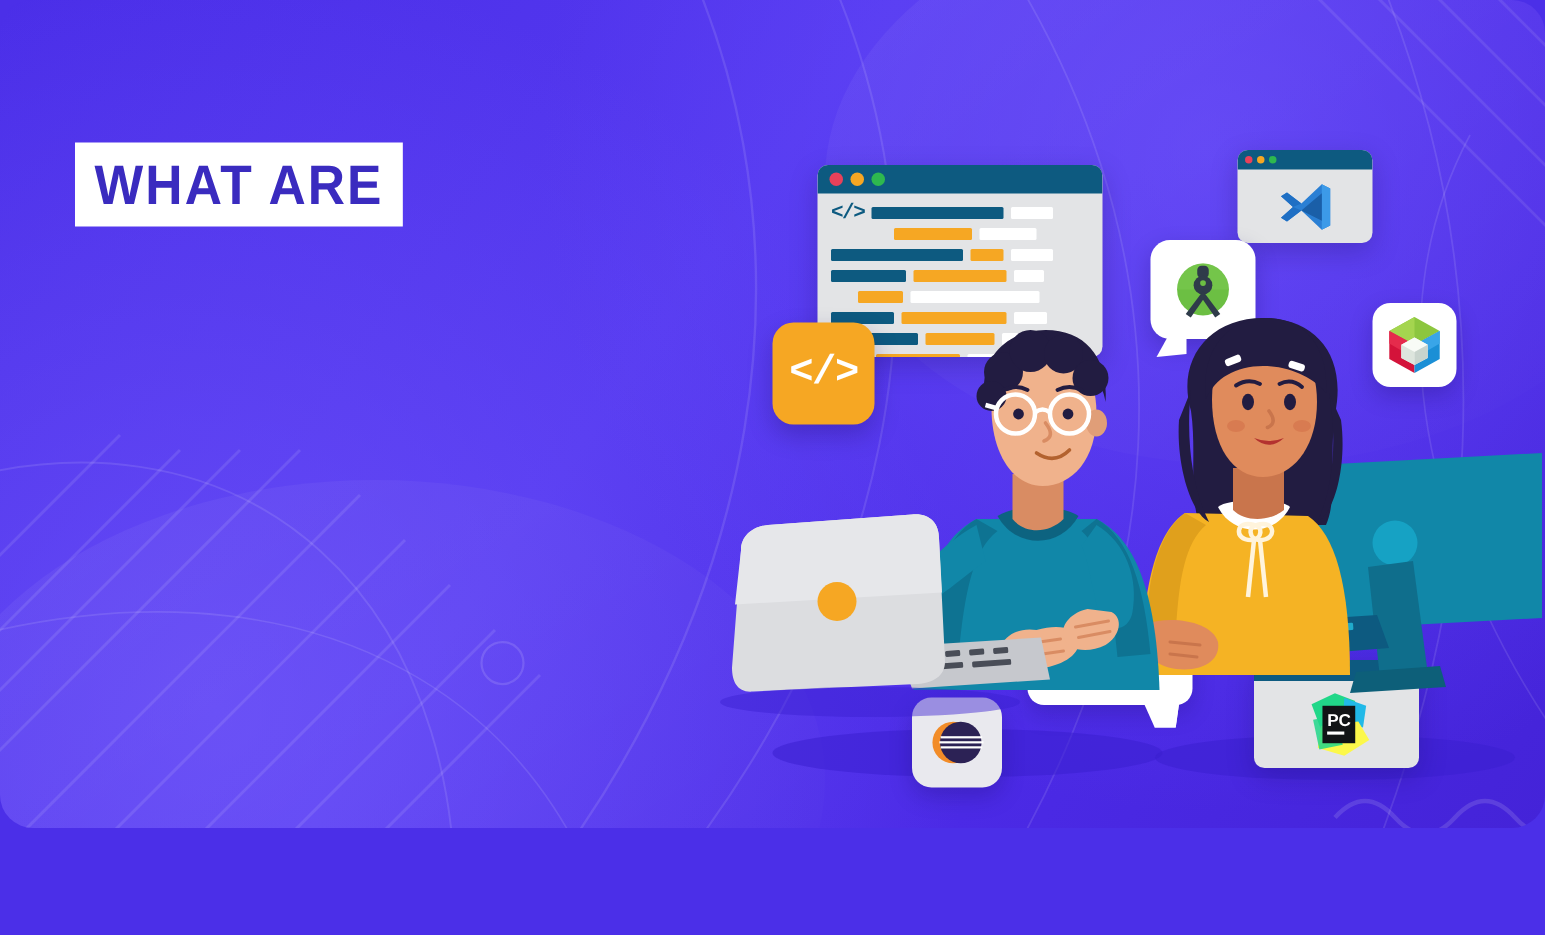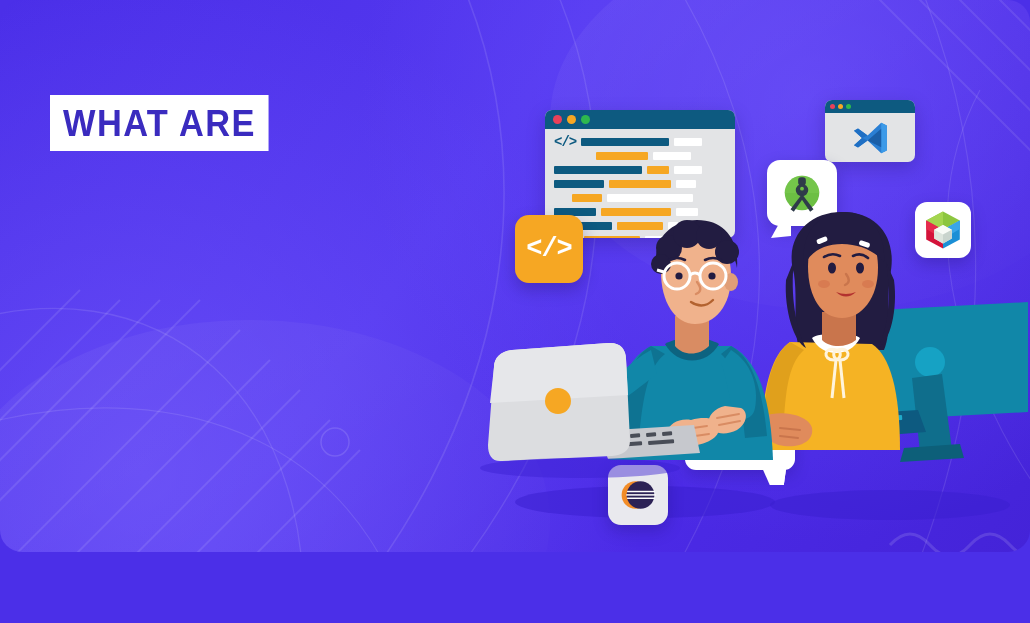--- a/index.html
+++ b/index.html
@@ -317,20 +317,38 @@
         <circle cx="44" cy="50" r="33" fill="#f28c28"></circle>
         <circle cx="56" cy="50" r="33" fill="#2c2255"></circle>
         <g fill="#ffffff">
           <rect x="24" y="40" width="66" height="3.5"></rect>
           <rect x="22" y="48" width="70" height="3.5"></rect>
           <rect x="24" y="56" width="66" height="3.5"></rect>
         </g>
       </svg>
     </div>
 
+    <div class="win abs" id="pycharm">
+      <div class="win-bar">
+        <span class="dot r"></span>
+        <span class="dot y"></span>
+        <span class="dot g"></span>
+      </div>
+      <div style="height:58px;display:flex;align-items:center;justify-content:center;">
+        <svg width="52" height="48" viewBox="0 0 100 92">
+          <path d="M18 20 L48 6 L74 16 L66 46 L30 52 Z" fill="#21d789"></path>
+          <path d="M60 12 L88 22 L84 50 L58 44 Z" fill="#21b9e8"></path>
+          <path d="M30 48 L78 42 L92 66 L60 86 L26 76 Z" fill="#fcf84a"></path>
+          <path d="M20 40 L50 34 L58 72 L28 78 Z" fill="#21d789" opacity=".85"></path>
+          <rect x="32" y="22" width="42" height="48" fill="#111416"></rect>
+          <text x="38" y="48" font-family="Liberation Sans, sans-serif" font-size="22" font-weight="bold" fill="#ffffff">PC</text>
+          <rect x="38" y="55" width="22" height="4" fill="#ffffff"></rect>
+        </svg>
+      </div>
+    </div>
 
     <div class="abs" id="codebubble">
       <span>&lt;code&gt;</span>
       <span class="tail"></span>
     </div>
 
     <svg class="abs plus-mark" viewBox="0 0 26 26">
       <rect x="10.5" y="1" width="5" height="9" fill="#ffffff"></rect>
       <rect x="10.5" y="16" width="5" height="9" fill="#ffffff"></rect>
       <rect x="1" y="10.5" width="9" height="5" fill="#ffffff"></rect>

